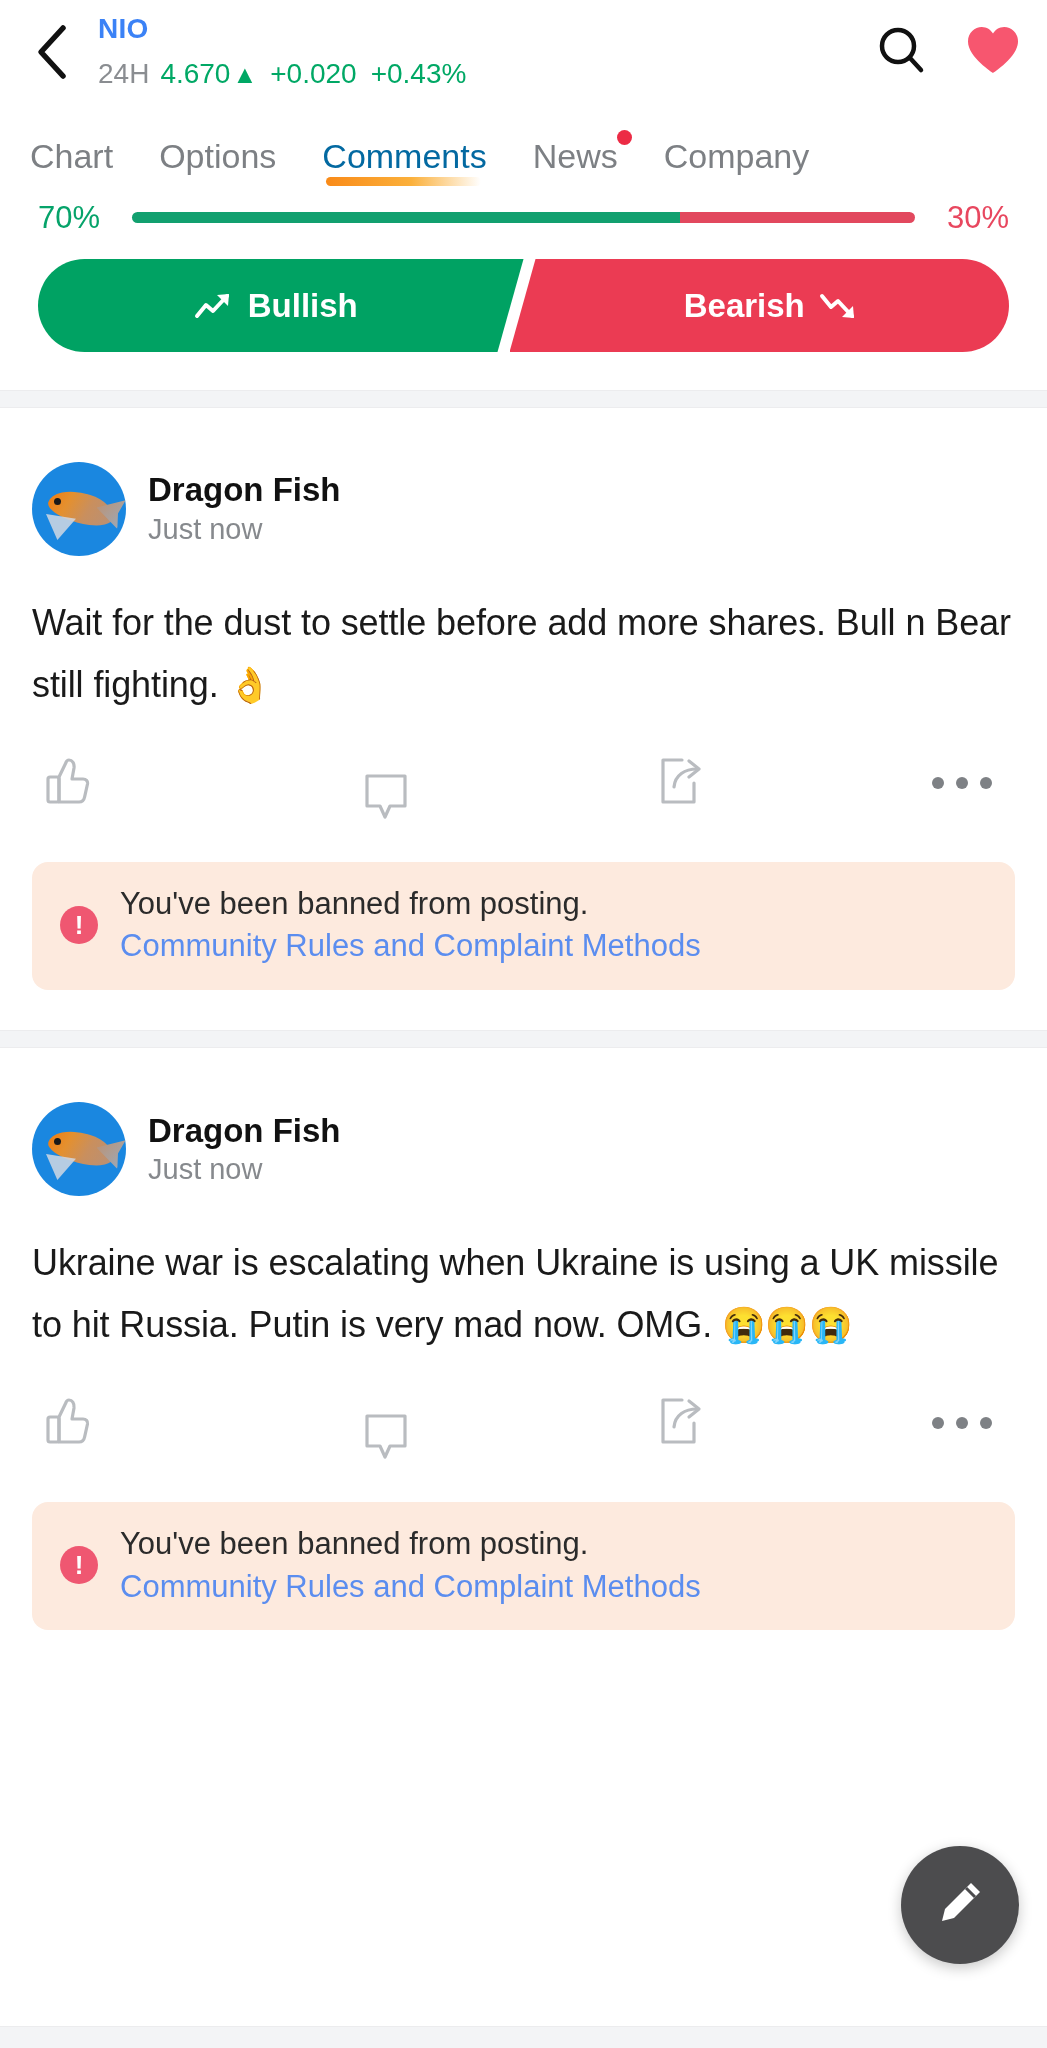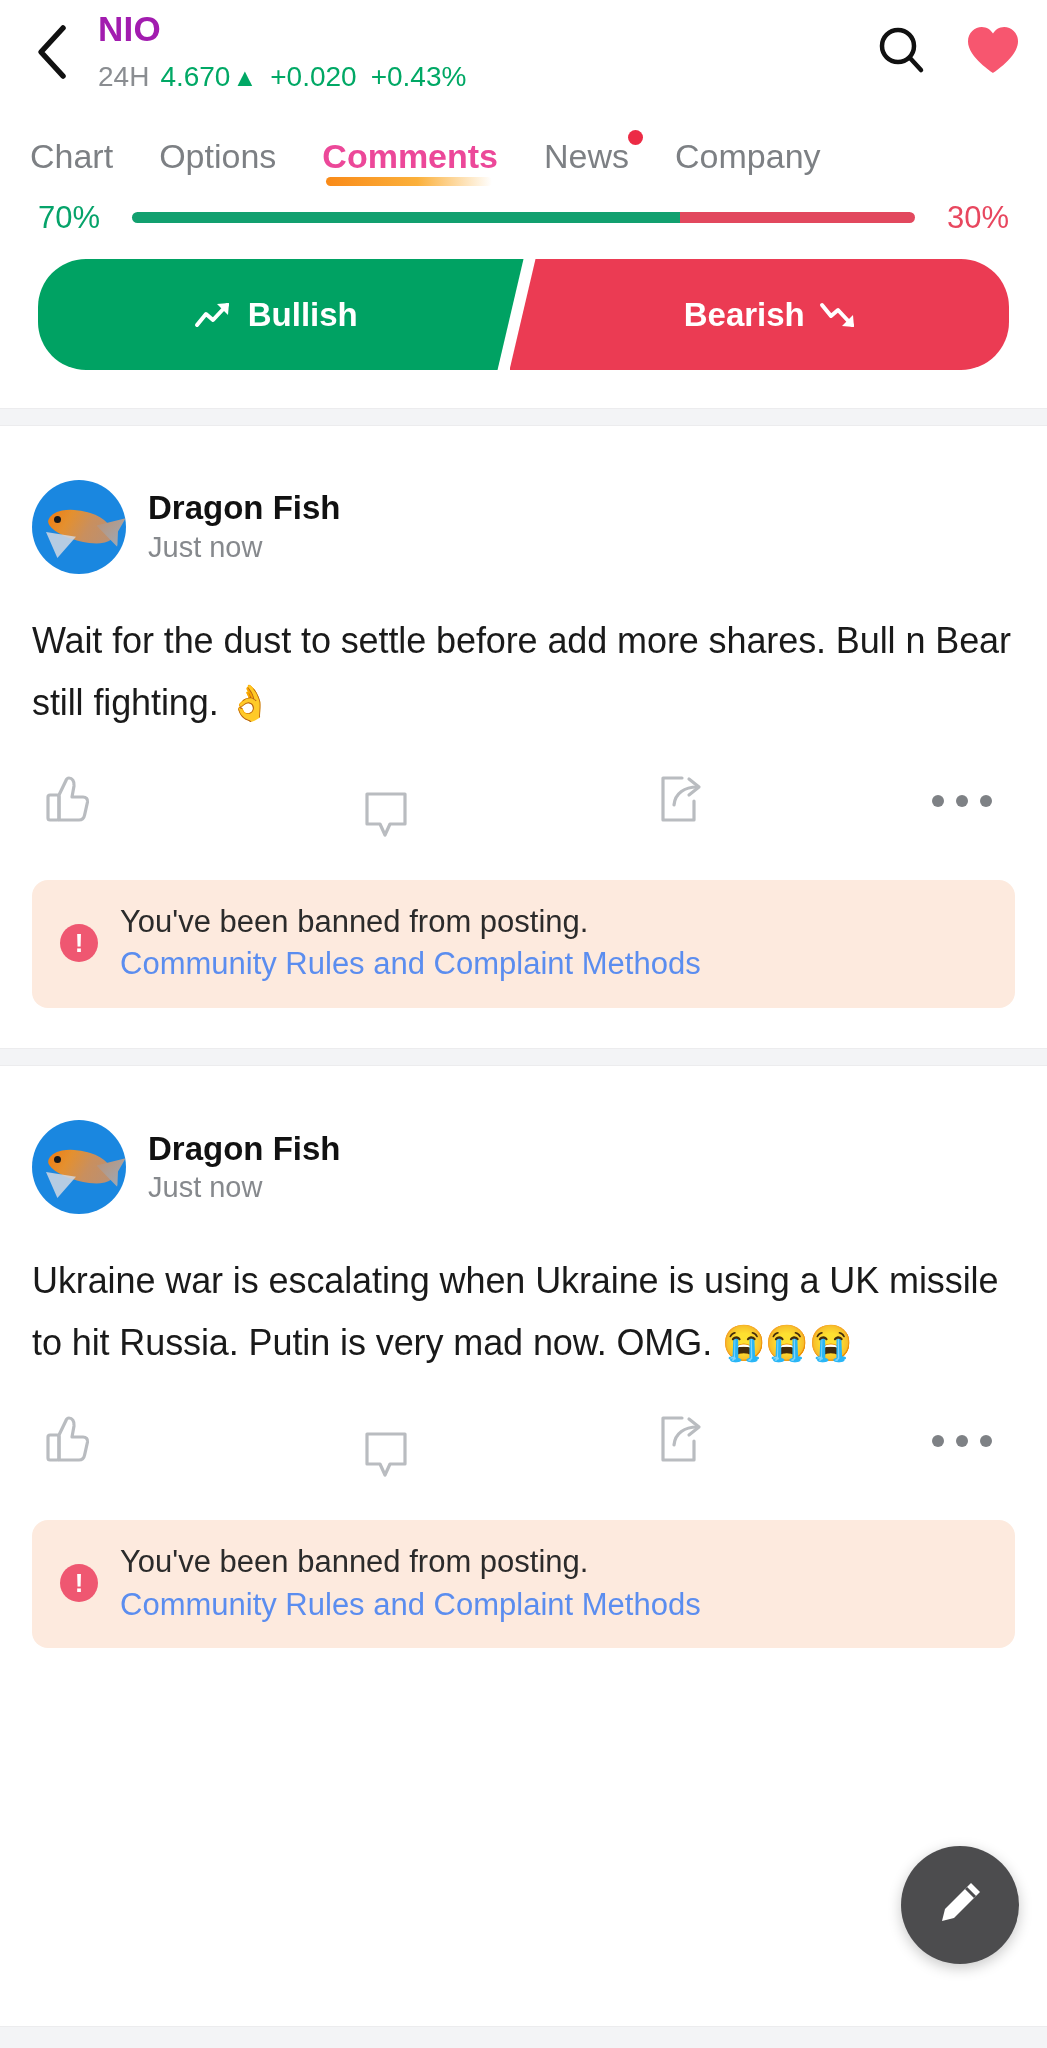--- a/index.html
+++ b/index.html
@@ -32,23 +32,23 @@
   .back-btn svg { display: block; }
 
   .title-block {
     margin-left: 18px;
     flex: 1 1 auto;
     display: flex;
     flex-direction: column;
     justify-content: center;
   }
   .ticker {
-    font-size: 35px;
+    font-size: 28px;
     font-weight: 700;
-    color: #a21caf;
+    color: #3b82f6;
     letter-spacing: 0.3px;
     line-height: 1.05;
   }
   .price-row {
     margin-top: 15px;
     display: flex;
     align-items: center;
     font-size: 28px;
     line-height: 1.1;
     white-space: nowrap;
@@ -90,22 +90,22 @@
   }
   .tab {
     position: relative;
     font-size: 34px;
     color: #7d8084;
     padding-bottom: 10px;
     white-space: nowrap;
     flex: 0 0 auto;
   }
   .tab.active {
-    color: #ec4899;
-    font-weight: 700;
+    color: #0369a1;
+    font-weight: 400;
     text-align: center;
   }
   .tab.active::after {
     content: "";
     position: absolute;
     left: 4px;
     right: 6px;
     bottom: 0;
     height: 9px;
     border-radius: 5px;
@@ -153,21 +153,21 @@
   }
   .sent-fill-bear {
     height: 11px;
     background: #e2485e;
     border-radius: 0 6px 6px 0;
   }
 
   .sent-buttons {
     display: flex;
     margin: 26px 38px 0 38px;
-    height: 111px;
+    height: 93px;
     position: relative;
   }
   .sent-btn {
     display: flex;
     align-items: center;
     justify-content: center;
     color: #ffffff;
     font-size: 33px;
     font-weight: 700;
     gap: 14px;

